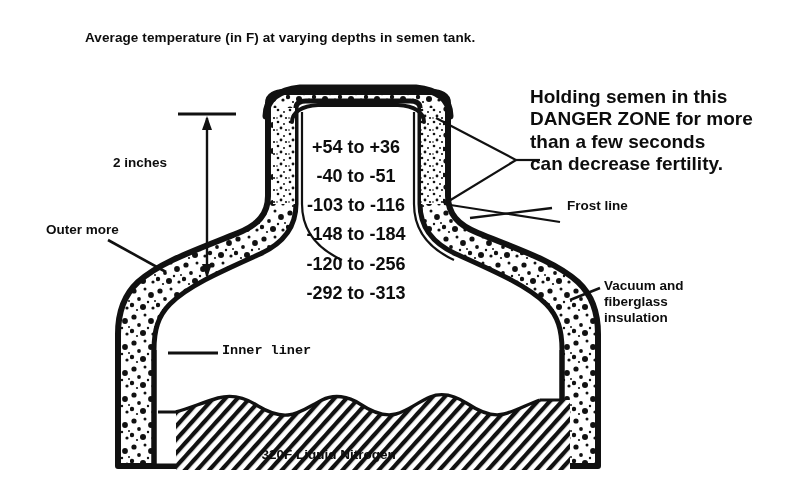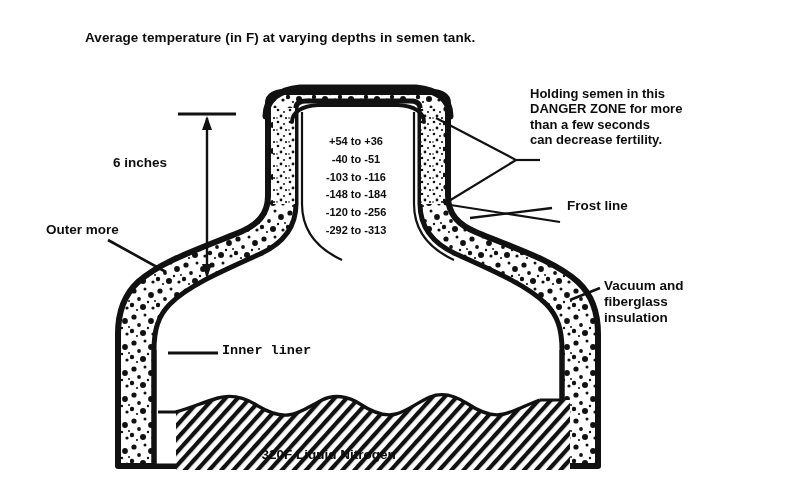--- a/index.html
+++ b/index.html
@@ -7,23 +7,23 @@
     width:800px;height:500px;
     background:#ffffff;
     font-family:"Liberation Sans", sans-serif;
     overflow:hidden;
     position:relative;
   }
   #stage{position:relative;width:800px;height:500px;}
   #art{position:absolute;left:0;top:0;}
   .txt{position:absolute;color:#0d0d0d;font-weight:bold;line-height:1.18;white-space:pre;}
   #title{left:85px;top:30px;font-size:13.5px;letter-spacing:0.1px;}
-  #temps{left:296px;top:133px;font-size:11px;text-align:center;width:120px;white-space:normal;}
+  #temps{left:296px;top:133px;font-size:18px;text-align:center;width:120px;white-space:normal;}
   #temps span{display:block;line-height:1.62;}
-  #danger{left:530px;top:86px;font-size:13px;}
+  #danger{left:530px;top:86px;font-size:19px;}
   #frost{left:556px;top:198px;font-size:13.5px;margin-left:11px;}
   #vacuum{left:604px;top:278px;font-size:13.5px;}
   #outer{left:46px;top:222px;font-size:13.5px;}
   #inner{left:222px;top:343px;font-size:13.5px;font-family:Liberation Mono, monospace;}
   #sixin{left:113px;top:155px;font-size:13.5px;}
   #nitro{left:257px;top:447px;font-size:13.5px;}
 </style>
 </head>
 <body>
 
@@ -185,17 +185,17 @@
   <div class="txt" id="frost">Frost line</div>
 
   <div class="txt" id="vacuum">Vacuum and
 fiberglass
 insulation</div>
 
   <div class="txt" id="outer">Outer more</div>
 
   <div class="txt" id="inner">Inner liner</div>
 
-  <div class="txt" id="sixin">6 inches</div>
+  <div class="txt" id="sixin">2 inches</div>
 
   <div class="txt" id="nitro">-320F Liquid Nitrogen</div>
 
 </div>
 
 </body></html>

